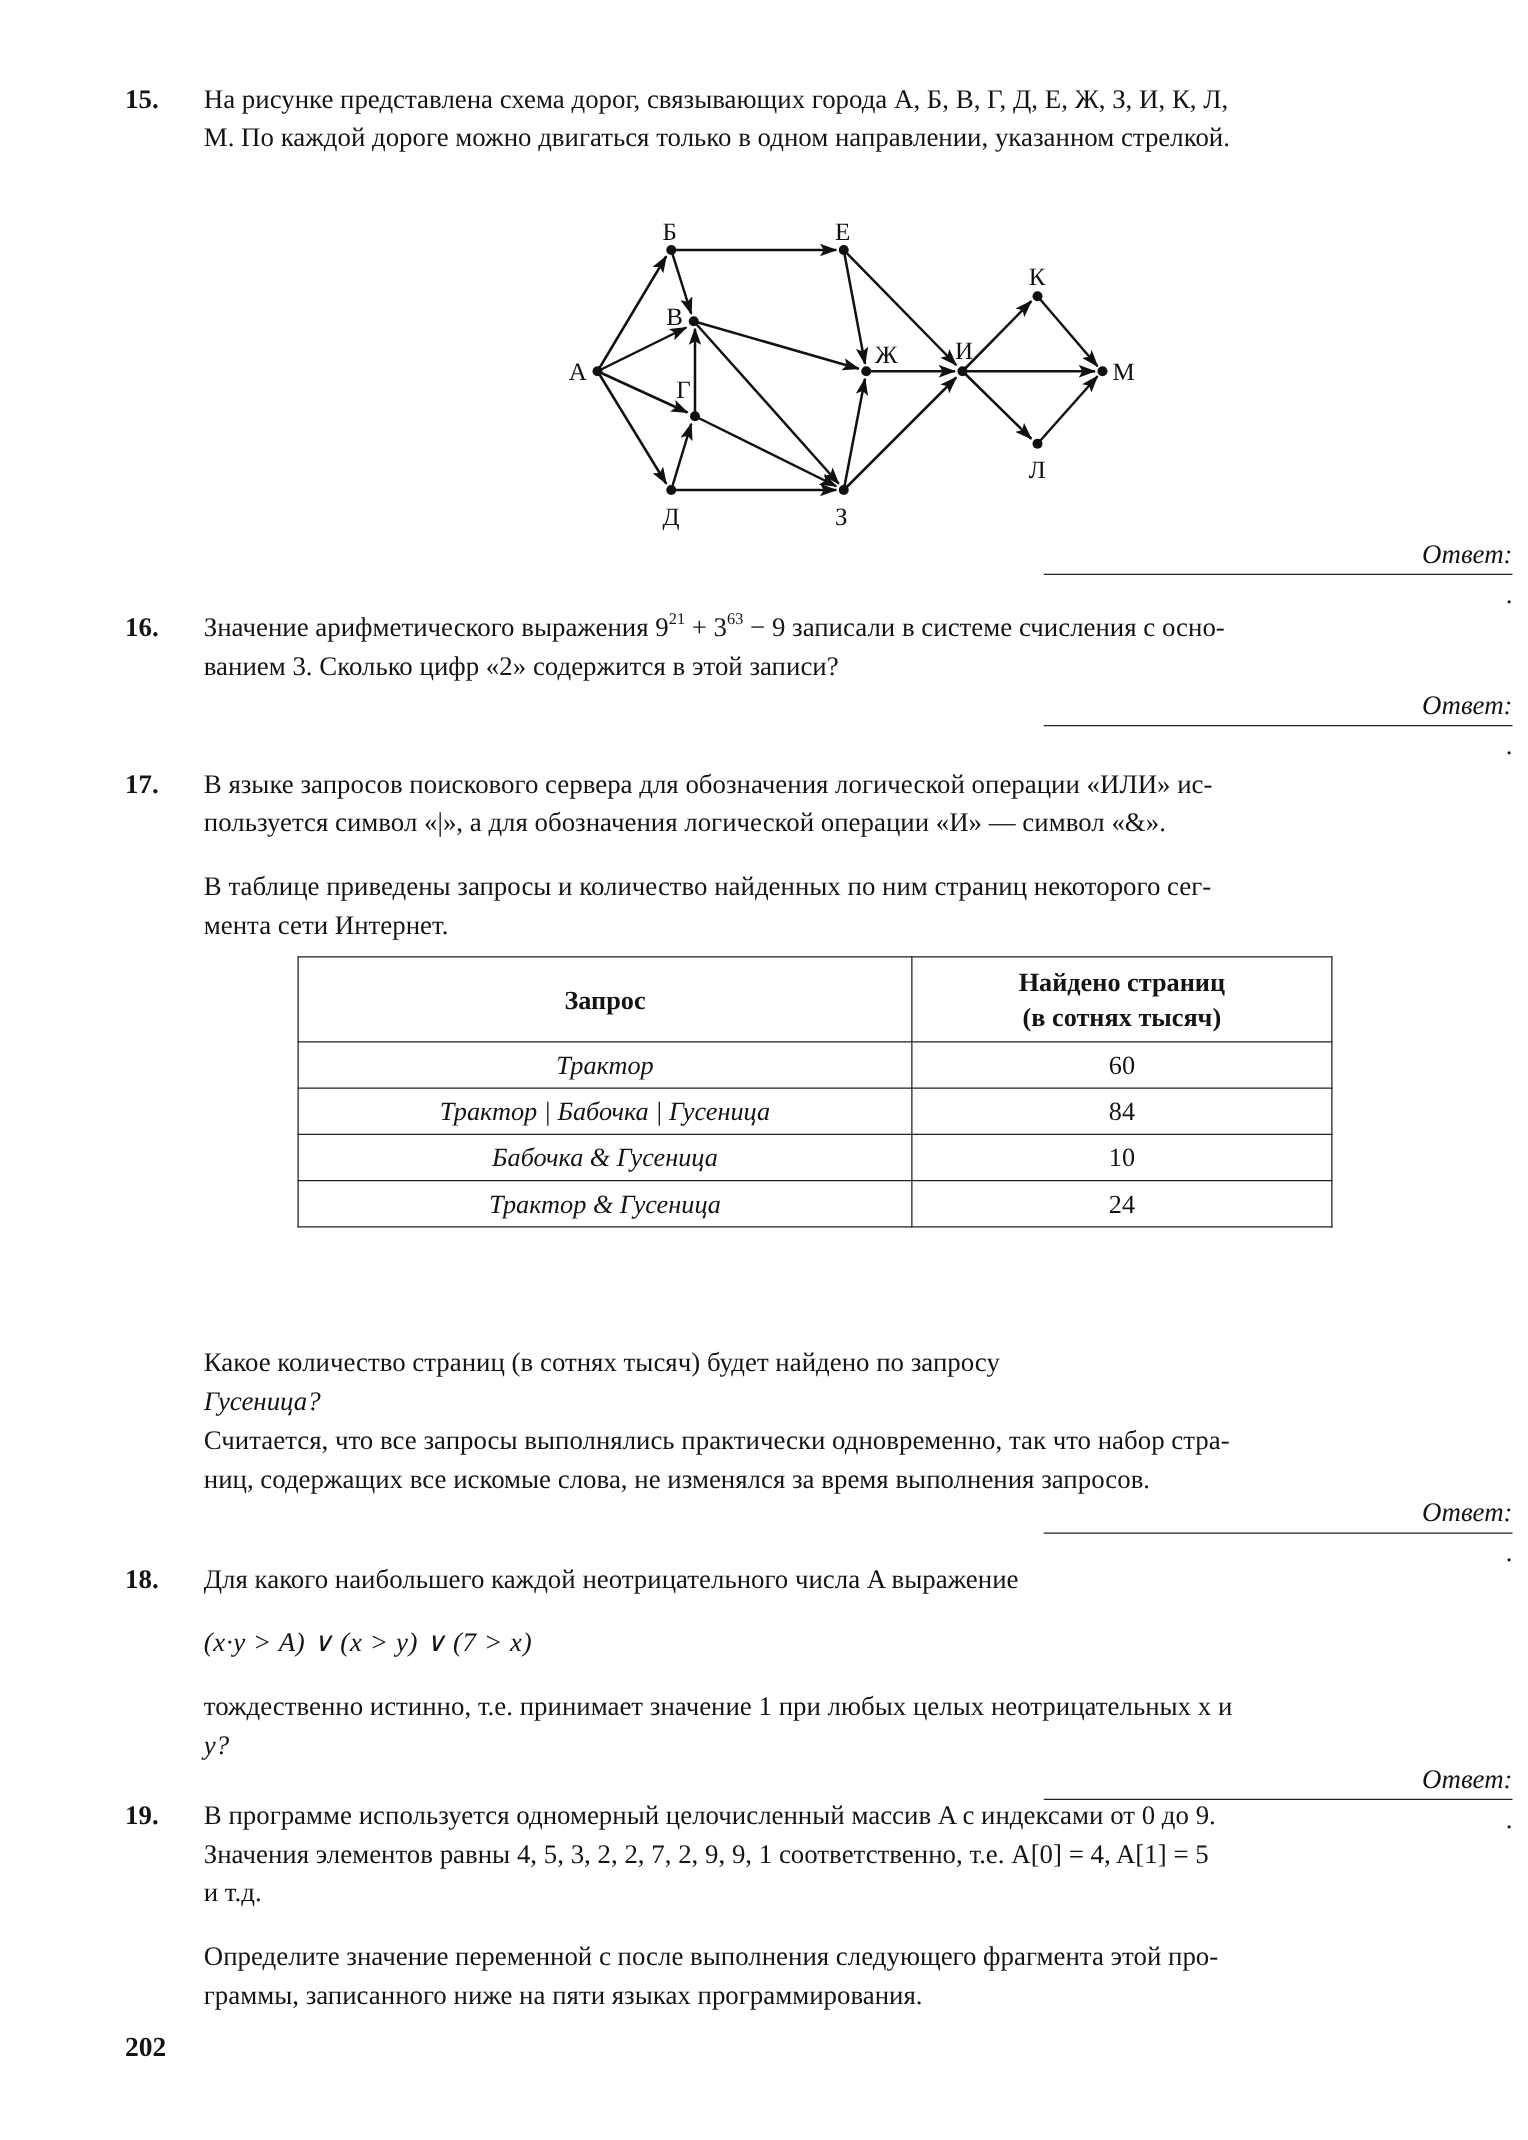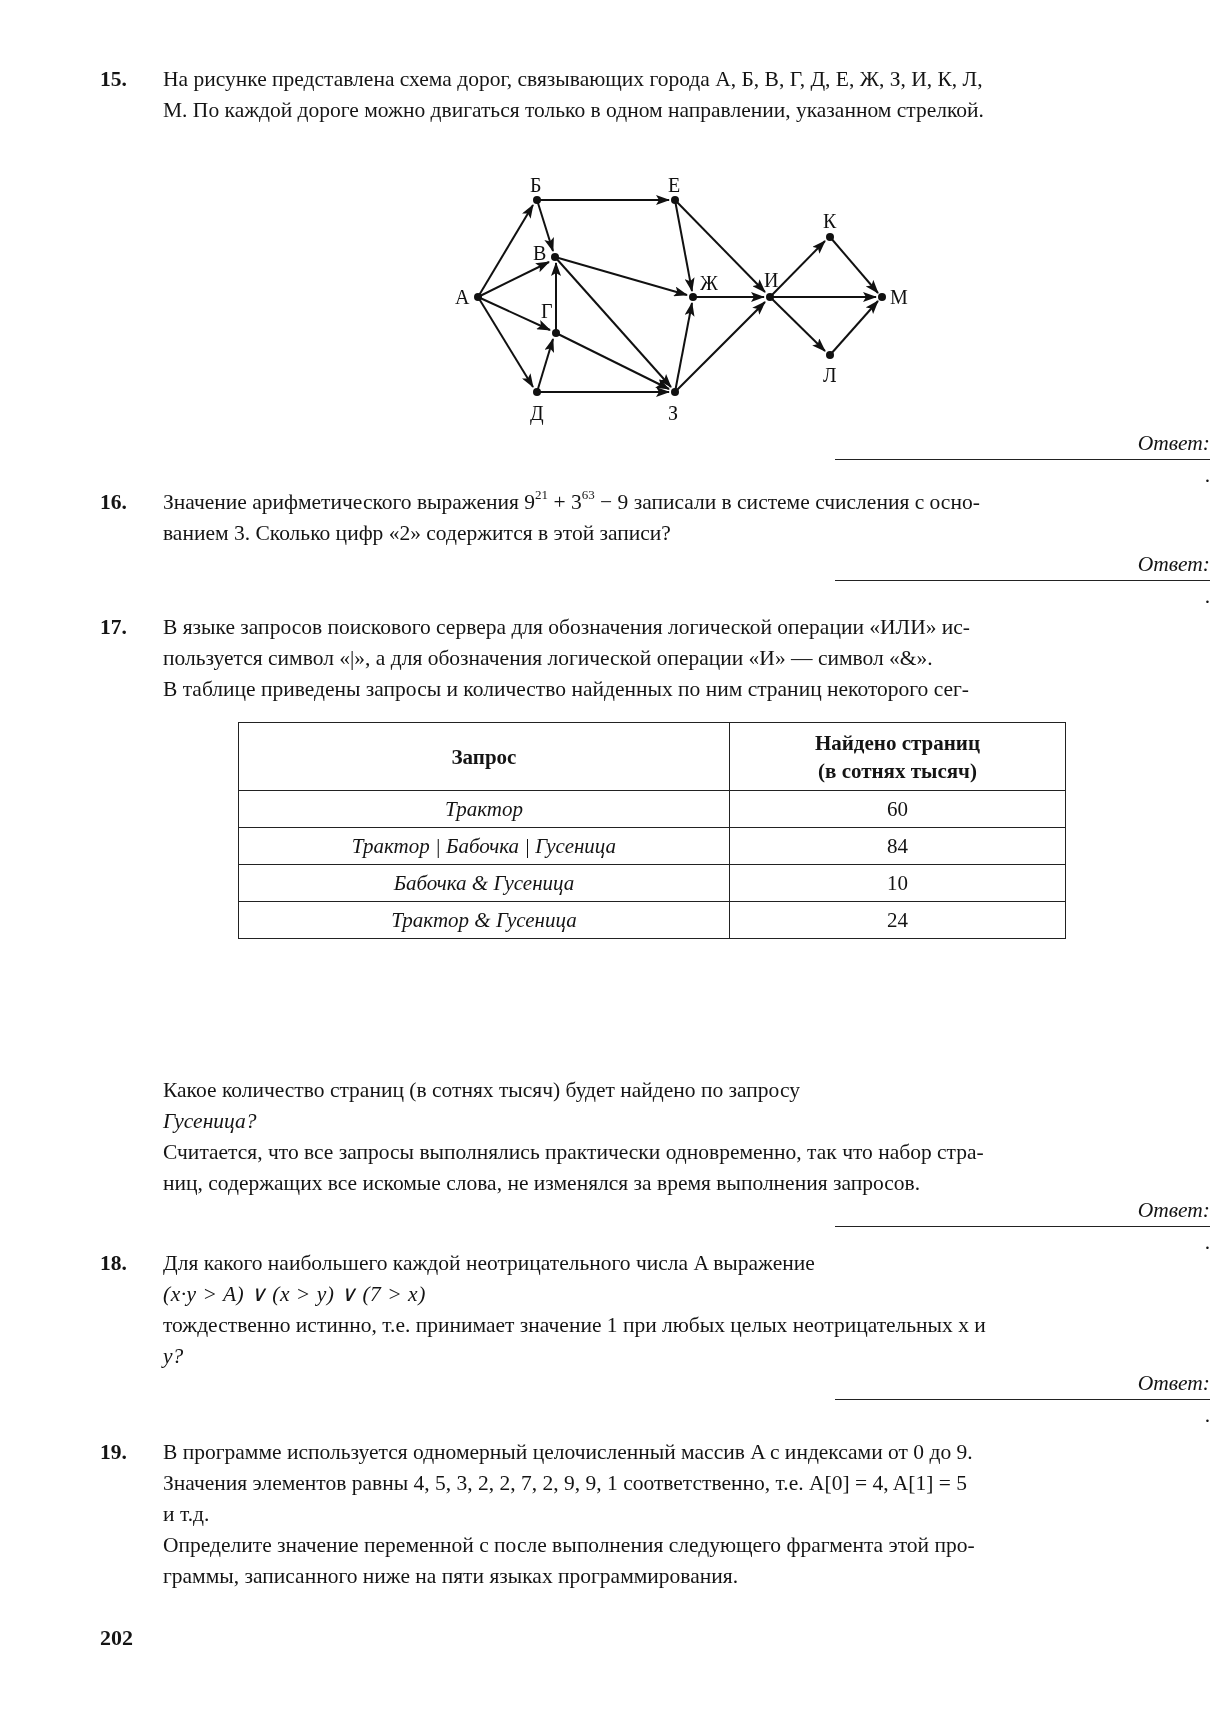--- a/index.html
+++ b/index.html
@@ -6,27 +6,27 @@
   body {
     width: 1222px; height: 1712px; position: relative; overflow: hidden;
     font-family: "Liberation Serif", "DejaVu Serif", serif;
     color: #141414;
   }
   .page { position: absolute; left: 0; top: 0; width: 1222px; height: 1712px; }
   .task { position: absolute; left: 100px; width: 1110px; font-size: 21.5px; line-height: 31px; }
   .num { position: absolute; left: 0; top: 0; font-weight: bold; font-family: "Liberation Serif", serif; }
   .body { margin-left: 63px; text-align: justify; }
   .line { display: block; white-space: nowrap; }
-  .para { margin-top: 0; }
+  .para { margin-top: 20px; }
   .answer { font-style: italic; display: flex; align-items: flex-end; height: 31px; flex-direction: column; }
   .answer .blank { display: inline-block; width: 375px; border-bottom: 1.5px solid #222; height: 22px; margin-left: 10px; }
   .answer .dot { margin-left: 2px; font-style: normal; }
   sup { font-size: 13px; vertical-align: top; line-height: 16px; }
   .diagram { position: absolute; left: 0; top: 0; }
-  table.q { position: absolute; left: 238px; top: 722px; width: 828px; border-collapse: collapse; font-size: 21px; }
+  table.q { position: absolute; left: 238px; top: 765px; width: 828px; border-collapse: collapse; font-size: 21px; }
   table.q th, table.q td { border: 1.5px solid #222; text-align: center; padding: 0; }
   table.q th { font-weight: bold; height: 67px; line-height: 28px; }
   table.q td { height: 36px; }
   table.q td.query { font-style: italic; width: 490px; }
   .formula { font-style: italic; font-family: "Liberation Serif", serif; letter-spacing: 0.5px; }
   .pagenum { position: absolute; left: 100px; top: 1625px; font-weight: bold; font-size: 22px; }
 </style>
 </head>
 <body>
 
@@ -122,20 +122,21 @@
       </div>
     </div>
   </div>
 
   <div class="task" style="top:612px;">
     <span class="num">17.</span>
     <div class="body">
       <span class="line">В языке запросов поискового сервера для обозначения логической операции «ИЛИ» ис-</span>
       <span class="line">пользуется символ «|», а для обозначения логической операции «И» — символ «&amp;».</span>
       <span class="line para">В таблице приведены запросы и количество найденных по ним страниц некоторого сег-</span>
+      <span class="line">мента сети Интернет.</span>
     </div>
   </div>
 
   <table class="q">
     <tbody>
         <tr>
       <th>Запрос</th>
       <th><span>Найдено страниц</span><br><span>(в сотнях тысяч)</span></th>
     </tr>
     <tr>

